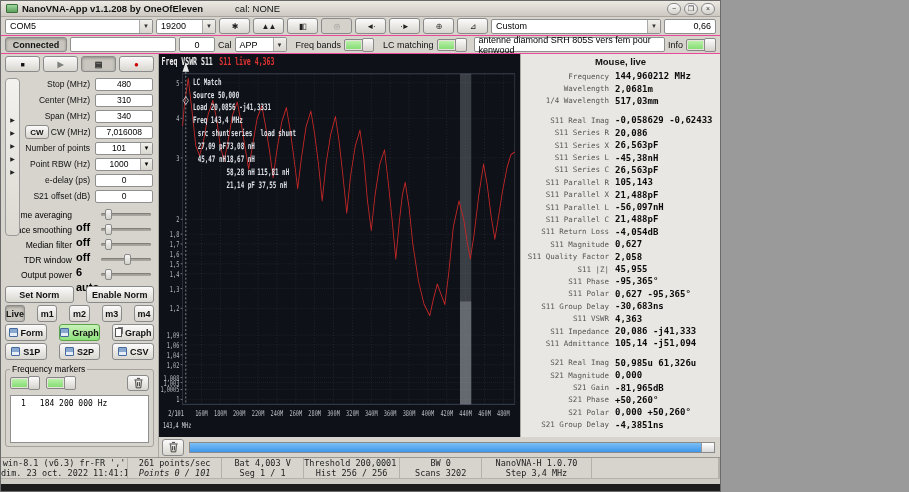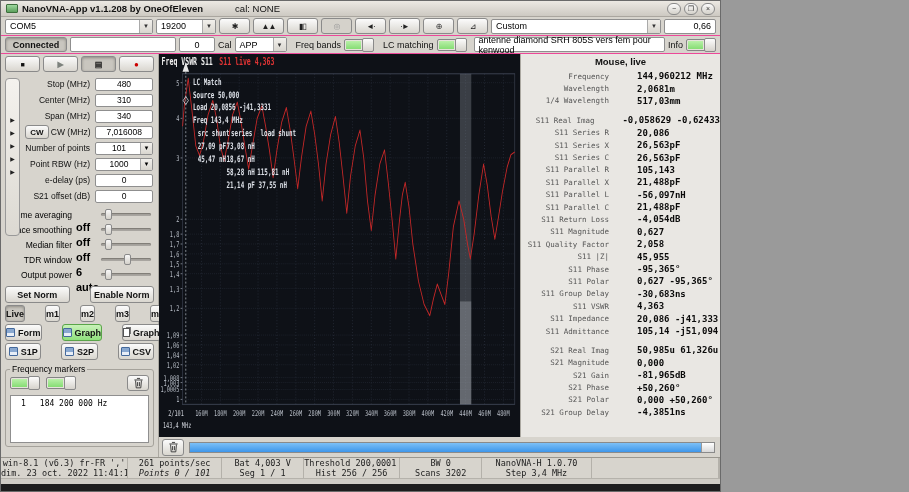--- a/index.html
+++ b/index.html
@@ -39,21 +39,21 @@
   .frow{display:flex;align-items:center;height:16px;padding-left:24px;padding-right:5px;}
   .frow .cwbtn{width:24px;height:14px;font-size:8px;margin-right:2px;}
   .frow .flabel{flex:1;text-align:right;font-size:8.5px;padding-right:5px;white-space:nowrap;color:#111;}
   .frow .finput{width:58px;height:13px;background:#fff;border:1px solid #8f8f8f;border-radius:2px;font-size:8.5px;display:flex;align-items:center;justify-content:center;position:relative;}
   .finput .drop{position:absolute;right:0;top:0;bottom:0;width:12px;background:linear-gradient(#f2f0ec,#d9d6cf);border-left:1px solid #aaa;font-size:6px;display:flex;align-items:center;justify-content:center;}
   .srow{display:flex;align-items:center;height:15px;padding:0 7px 0 4px;}
   .srow .slabel{flex:1;text-align:right;font-size:8.5px;padding-right:4px;white-space:nowrap;}
   .srow .sval{width:25px;font-weight:bold;font-size:11px;margin-top:24px;}
   .strack{width:50px;height:3px;background:#a8a5a0;border-radius:2px;position:relative;box-shadow:inset 0 1px 1px #7d7a74;}
   .sknob{position:absolute;top:-4px;width:7px;height:11px;background:linear-gradient(#f8f8f8,#d4d1ca);border:1px solid #8a8a8a;border-radius:2px;}
-  .btnrow{display:flex;gap:20px;padding:1px 4px;}
+  .btnrow{display:flex;gap:12px;padding:1px 4px;}
   .btnrow .btn{flex:1;height:17px;}
   .save-ico{display:inline-block;width:9px;height:9px;background:#89a8d0;border:1px solid #44699c;border-radius:1px;box-shadow:inset 0 -3px 0 #e8eef7;}
   .copy-ico{display:inline-block;width:7px;height:9px;background:#fff;border:1px solid #555;box-shadow:2px -2px 0 -1px #777;}
   .markers{margin:3px 4px 0 4px;border:1px solid #a5a29b;border-radius:3px;padding:1px 4px 3px 4px;}
   .markers legend{font-size:8.5px;padding:0 2px;}
   .mk-row{display:flex;align-items:center;gap:6px;}
   .mk-trash{margin-left:auto;width:22px;height:16px;}
   .mlist{background:#fff;border:1px solid #8f8f8f;height:48px;margin-top:4px;font-family:"DejaVu Sans Mono",monospace;font-size:8px;padding:3px 2px;overflow:hidden;}
   .mlist .mrowi{display:flex;gap:14px;padding-left:8px;}
   
@@ -63,21 +63,21 @@
   .graph svg{position:absolute;inset:0;width:100%;height:100%;}
   .bottomstrip{height:20px;display:flex;align-items:center;gap:5px;padding:0 5px 0 3px;background:#d7d4cd;}
   .trashbtn{width:22px;height:17px;}
   .progress{flex:1;height:11px;border:1px solid #8a8a8a;background:#fff;display:flex;}
   .progress .fill{width:97.5%;background:linear-gradient(#7cc0f7,#3e96ea);}
   .progress .thumb{flex:1;background:linear-gradient(#ffffff,#d8d8d8);border-left:1px solid #999;}
   
   .measure{width:200px;background:#e9e7e3;border-left:1px solid #aBA8a1;padding-top:2px;overflow:hidden;}
   .mheader{text-align:center;font-size:9.5px;font-weight:bold;height:14px;color:#111;}
   .mgroup{margin-bottom:7px;}
-  .mrow{display:flex;height:12.4px;align-items:center;gap:22px;}
+  .mrow{display:flex;height:12.4px;align-items:center;}
   .mlabel{width:94px;text-align:right;font-size:7.5px;font-family:"DejaVu Sans Mono",monospace;color:#555;padding-right:6px;white-space:nowrap;}
   .mvalue{font-size:9px;font-weight:bold;font-family:"DejaVu Sans Mono",monospace;color:#0a0a0a;white-space:nowrap;}
   
   .status{height:21px;background:#d7d4cd;border-top:1px solid #9a978f;font-family:"DejaVu Sans Mono",monospace;font-size:8.5px;color:#222;}
   .stat-row{display:flex;height:10px;align-items:center;}
   .stat-cell{text-align:center;border-right:1px solid #b4b1aa;white-space:nowrap;overflow:hidden;height:10px;line-height:10px;}
   .footer{height:6px;background:#cfccc5;border-top:1px solid #b5b2ab;}
   .bottombar{height:7px;background:#1d1d1d;}
 </style>
 </head>
@@ -504,20 +504,24 @@
                 </div>
                 <div class="mrow">
                   <span class="mlabel">S11 Series R</span>
                   <span class="mvalue">20,086</span>
                 </div>
                 <div class="mrow">
                   <span class="mlabel">S11 Series X</span>
                   <span class="mvalue">26,563pF</span>
                 </div>
                 <div class="mrow">
+                  <span class="mlabel">S11 Series L</span>
+                  <span class="mvalue">-45,38nH</span>
+                </div>
+                <div class="mrow">
                   <span class="mlabel">S11 Series C</span>
                   <span class="mvalue">26,563pF</span>
                 </div>
                 <div class="mrow">
                   <span class="mlabel">S11 Parallel R</span>
                   <span class="mvalue">105,143</span>
                 </div>
                 <div class="mrow">
                   <span class="mlabel">S11 Parallel X</span>
                   <span class="mvalue">21,488pF</span>

